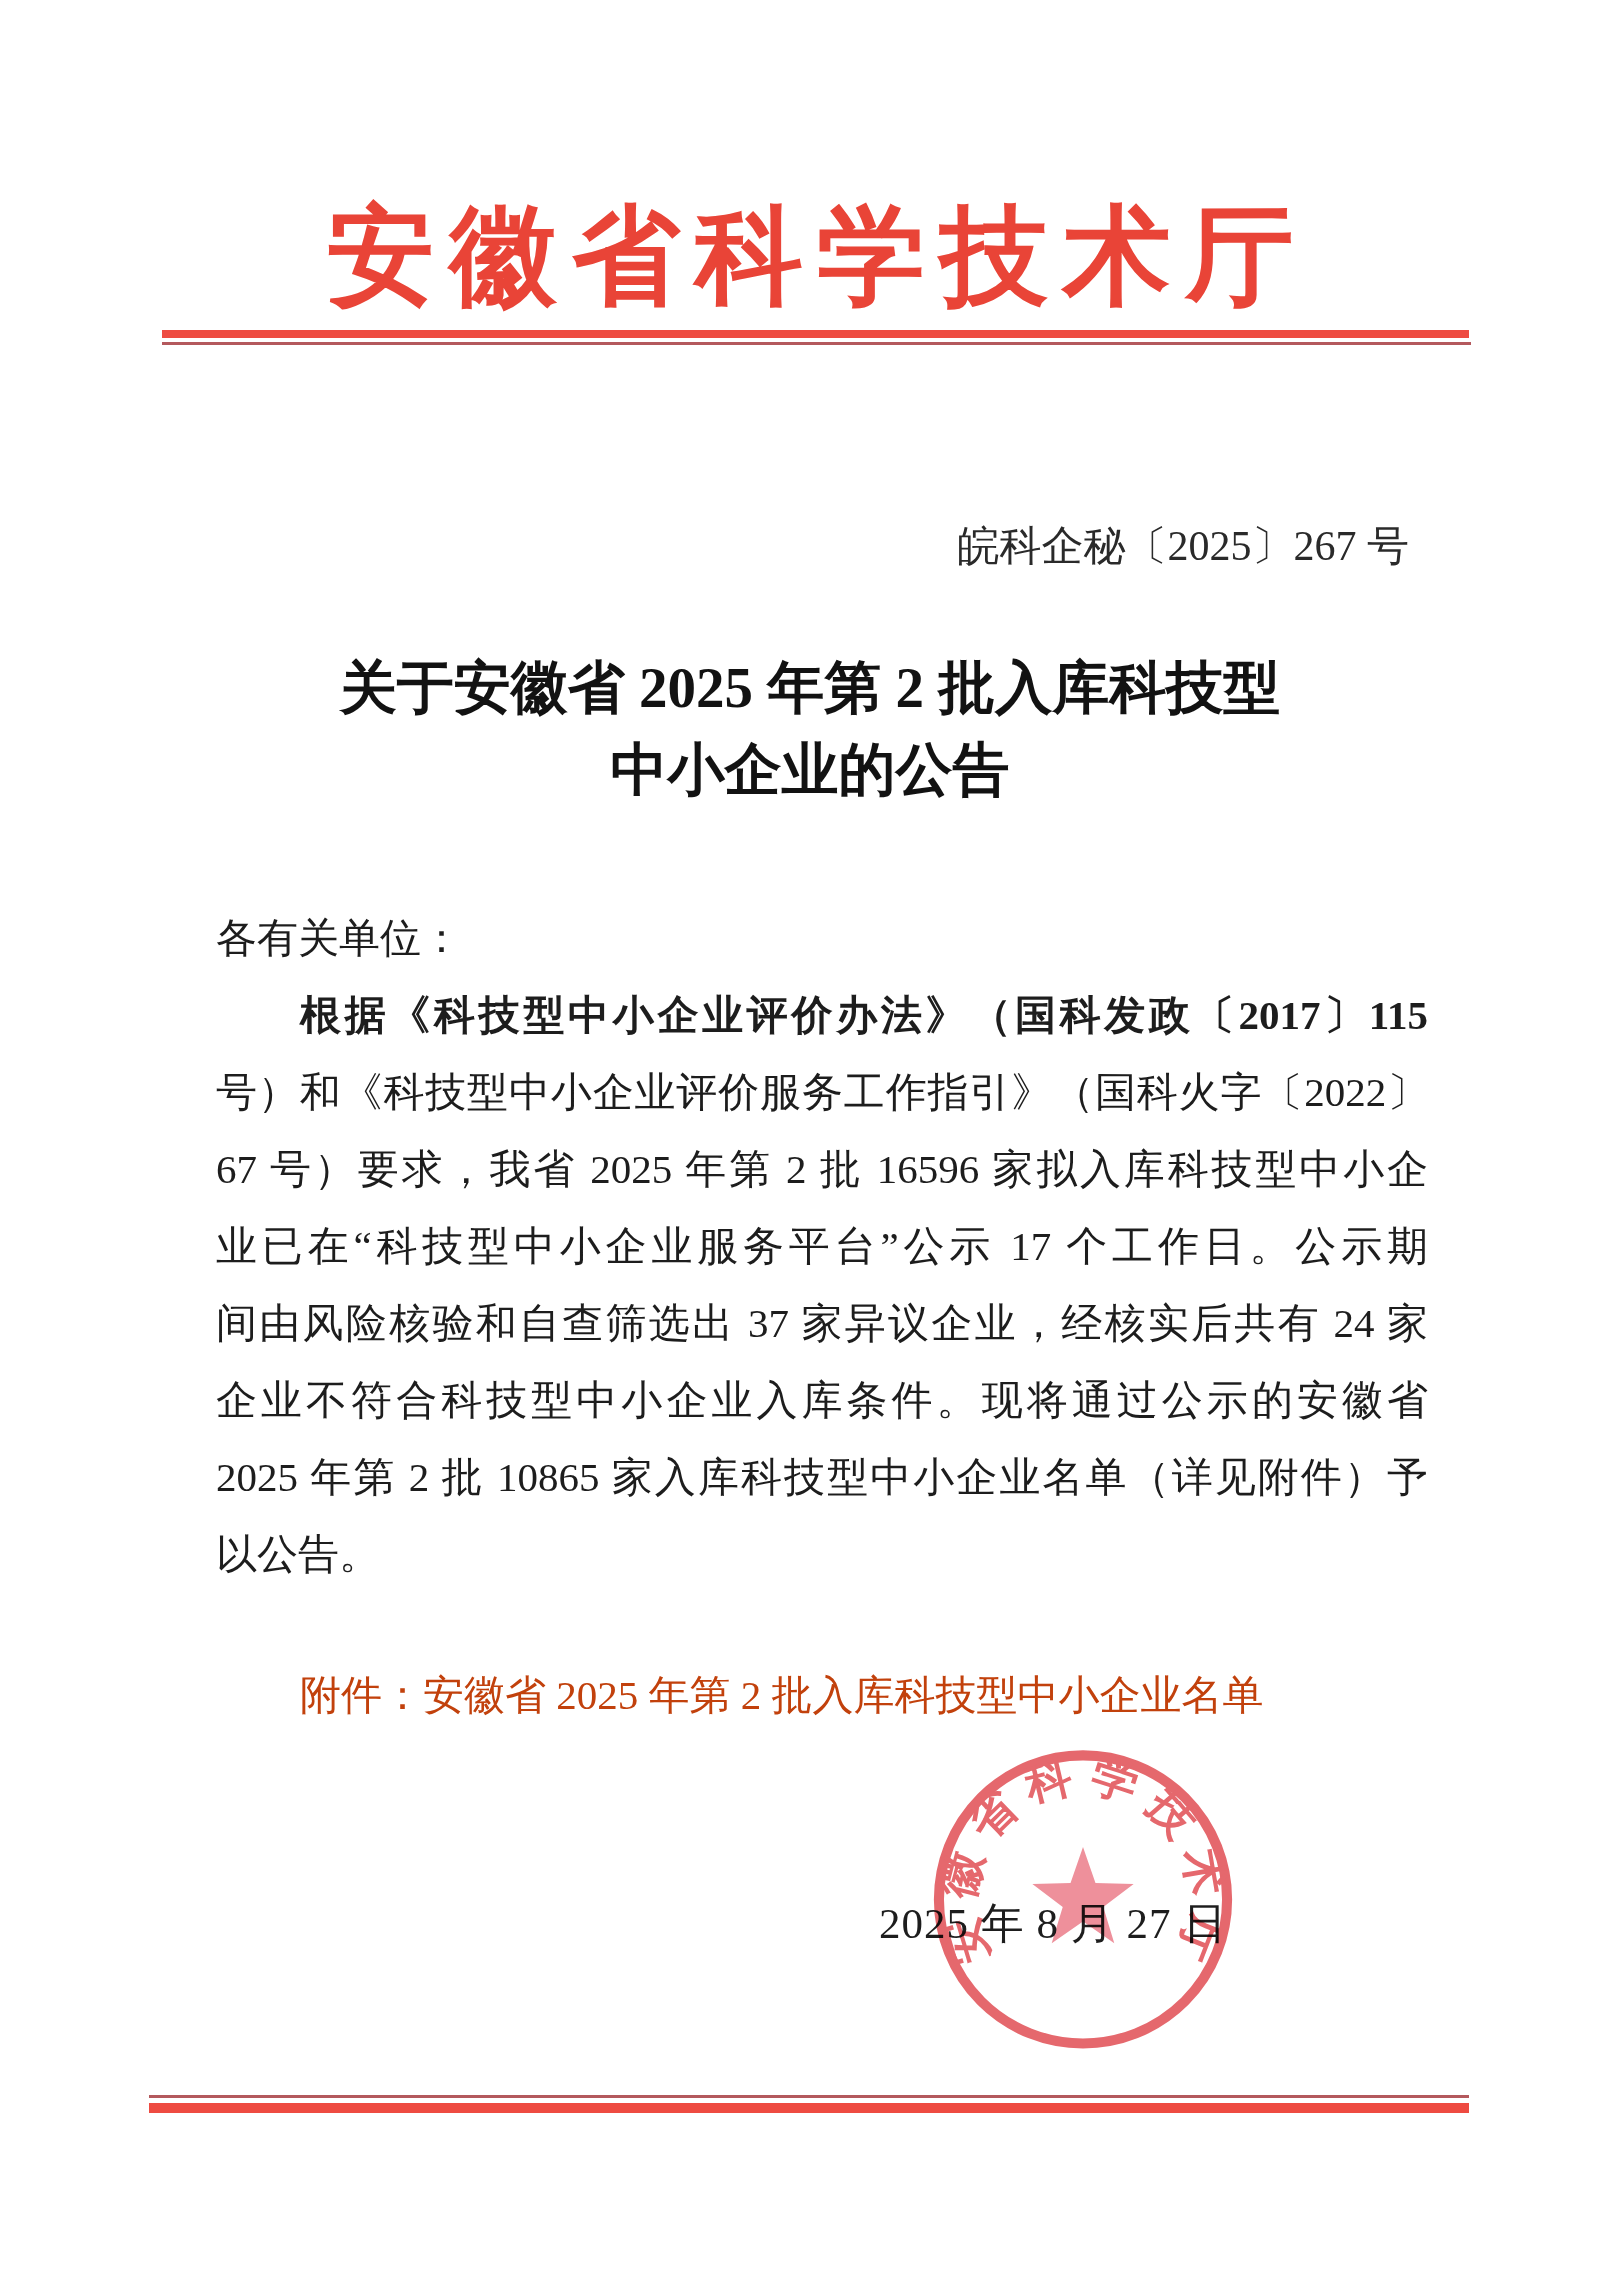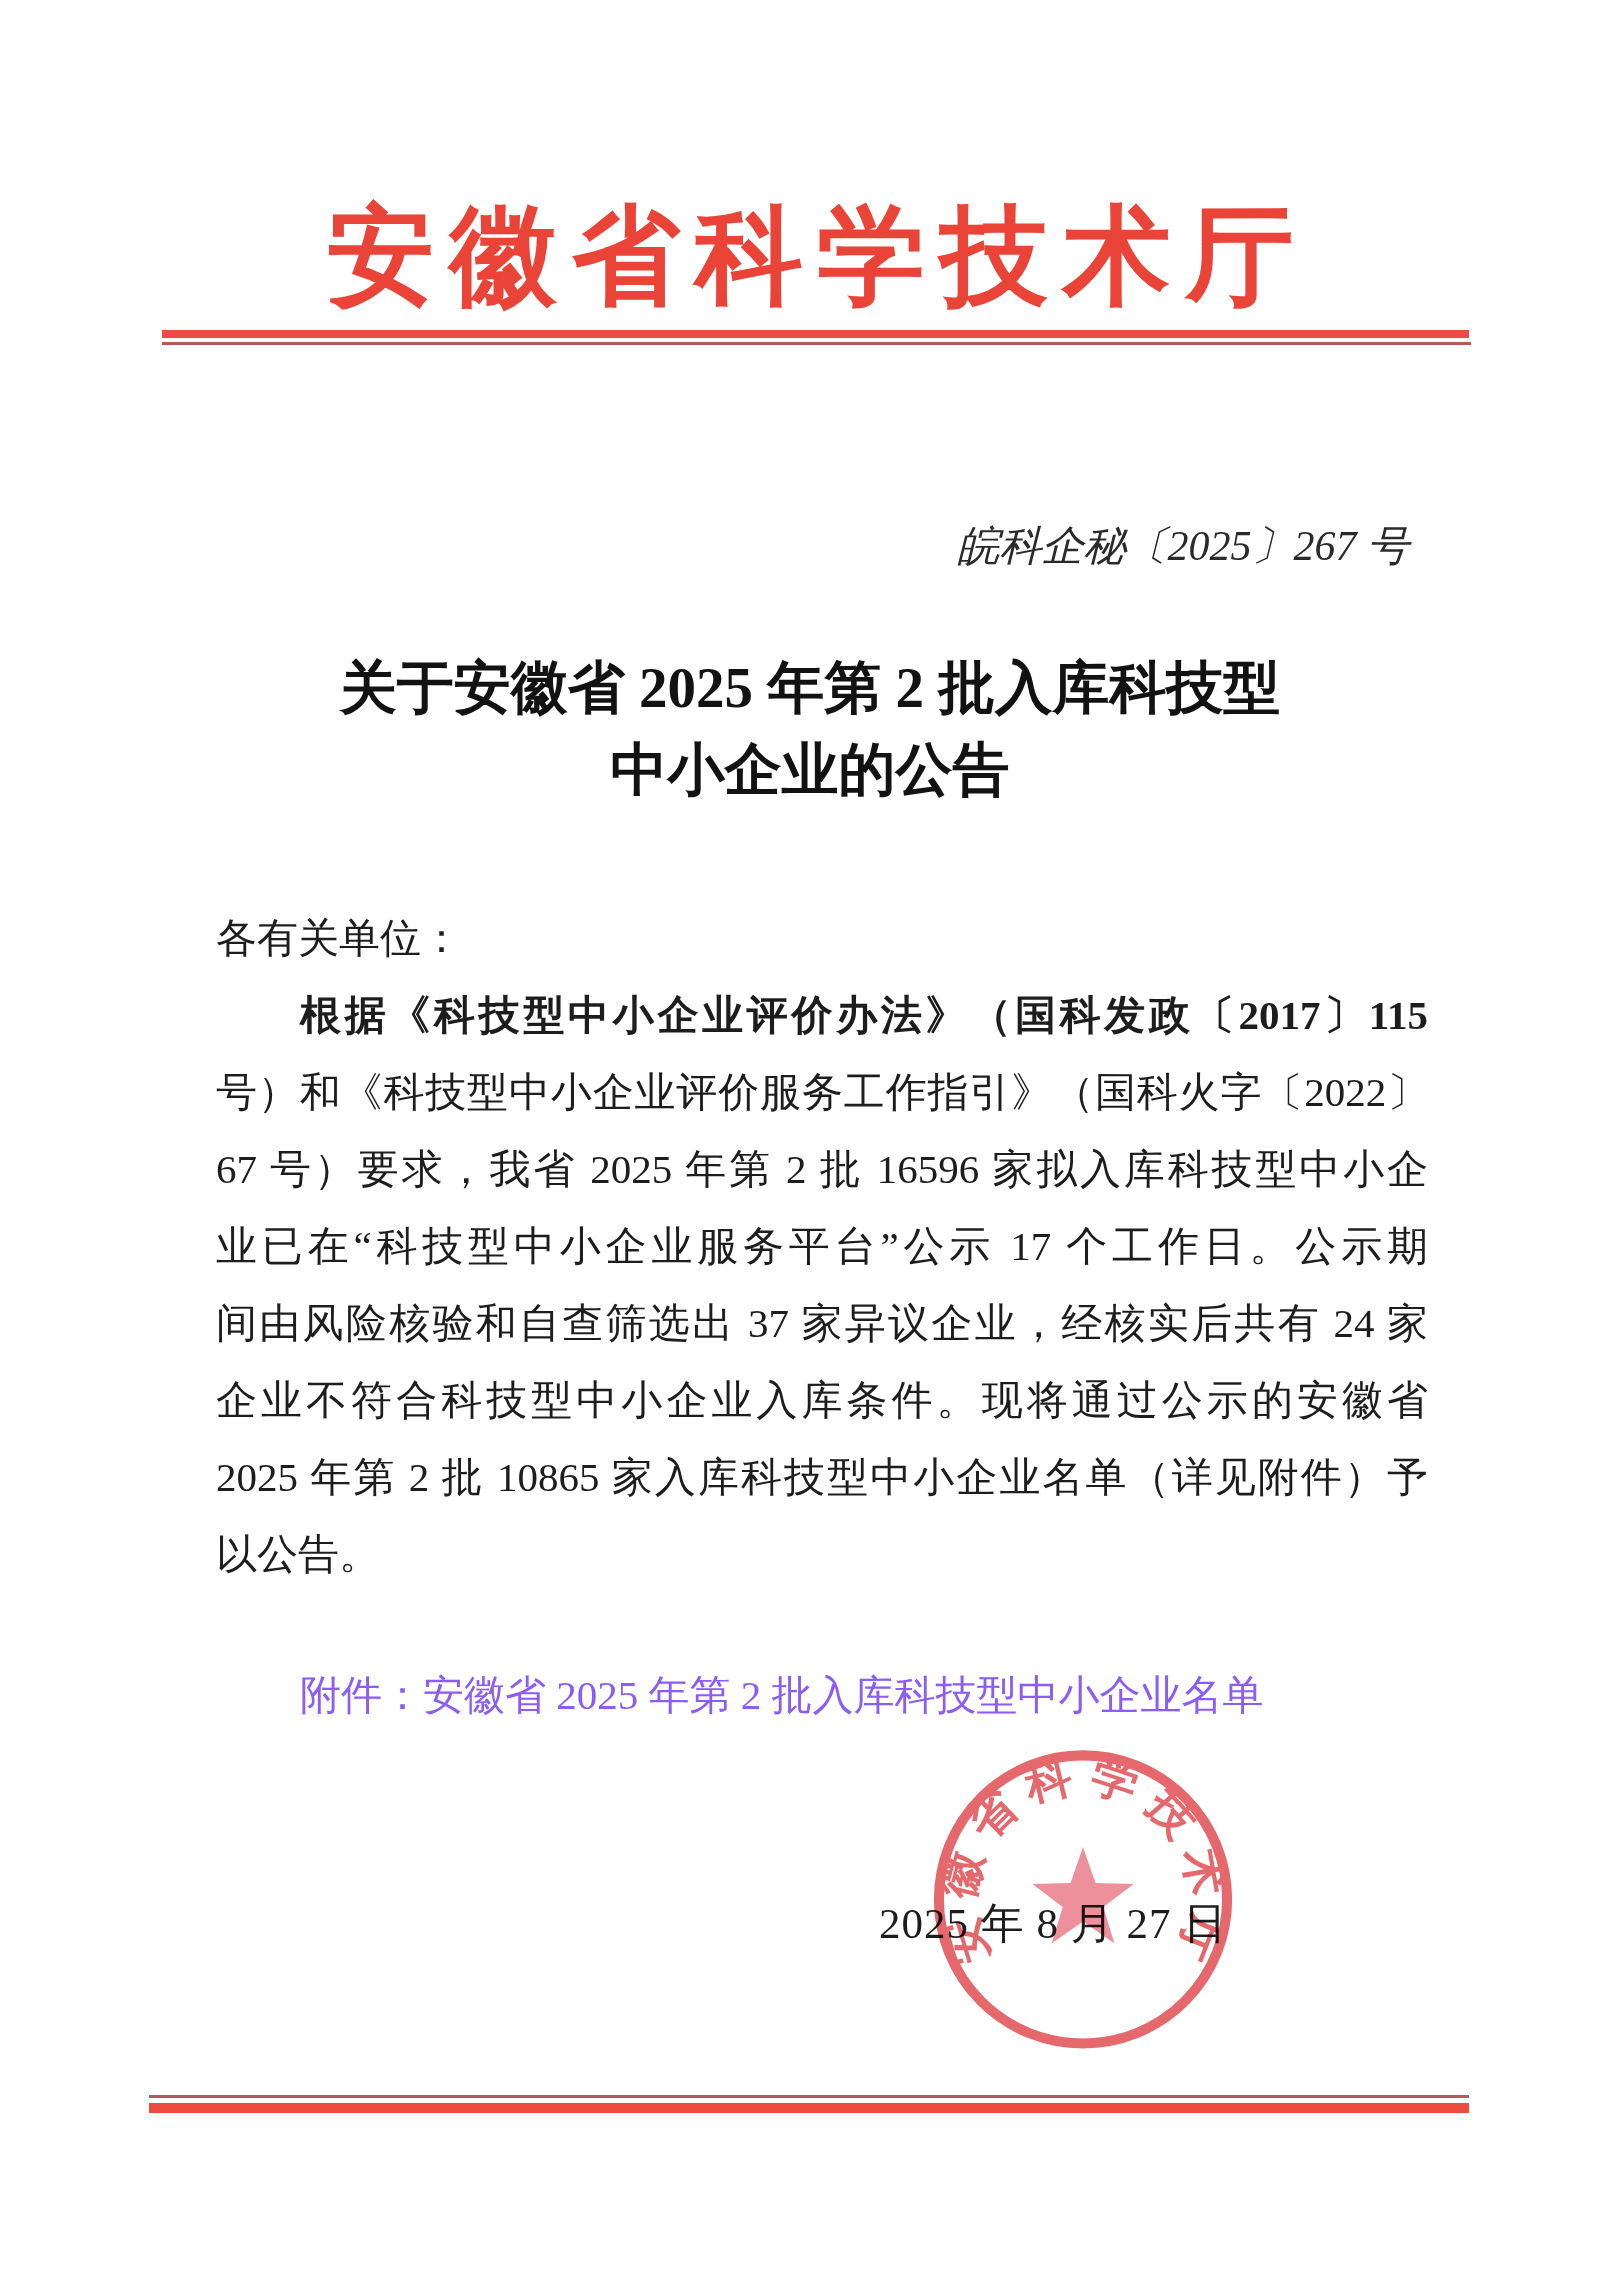--- a/index.html
+++ b/index.html
@@ -48,21 +48,20 @@
     background: #b4595d;
   }
   
   .doc-number {
     position: absolute;
     top: 518px;
     right: 211px;
     font-size: 42px;
     color: #2a2a2a;
     white-space: nowrap;
-    font-style: italic;
   }
   
   .title {
     position: absolute;
     top: 647px;
     left: 0;
     right: 0;
     text-align: center;
     font-size: 57px;
     line-height: 82px;
@@ -91,21 +90,21 @@
   .body-line.indent {
     text-indent: 84px;
     font-weight: bold;
   }
   .attachment {
     position: absolute;
     left: 300px;
     top: 1666px;
     font-size: 41px;
     line-height: 59px;
-    color: #8b5cf6;
+    color: #c2410c;
     white-space: nowrap;
   }
   
   .issue-date {
     position: absolute;
     left: 879px;
     top: 1898px;
     font-size: 43px;
     line-height: 51px;
     color: #1d1d1d;

